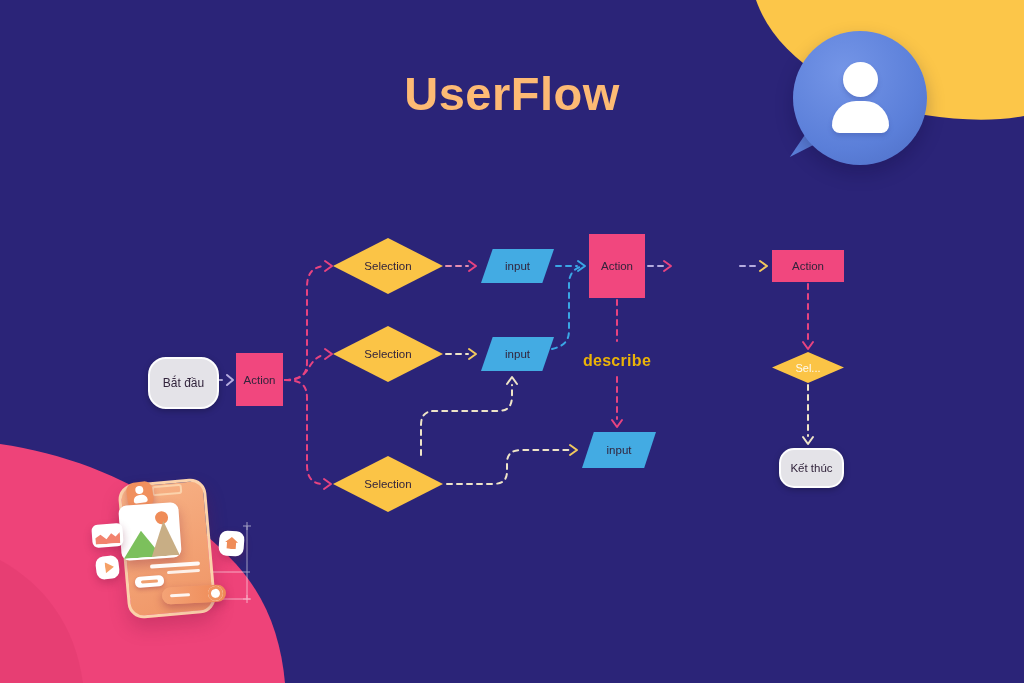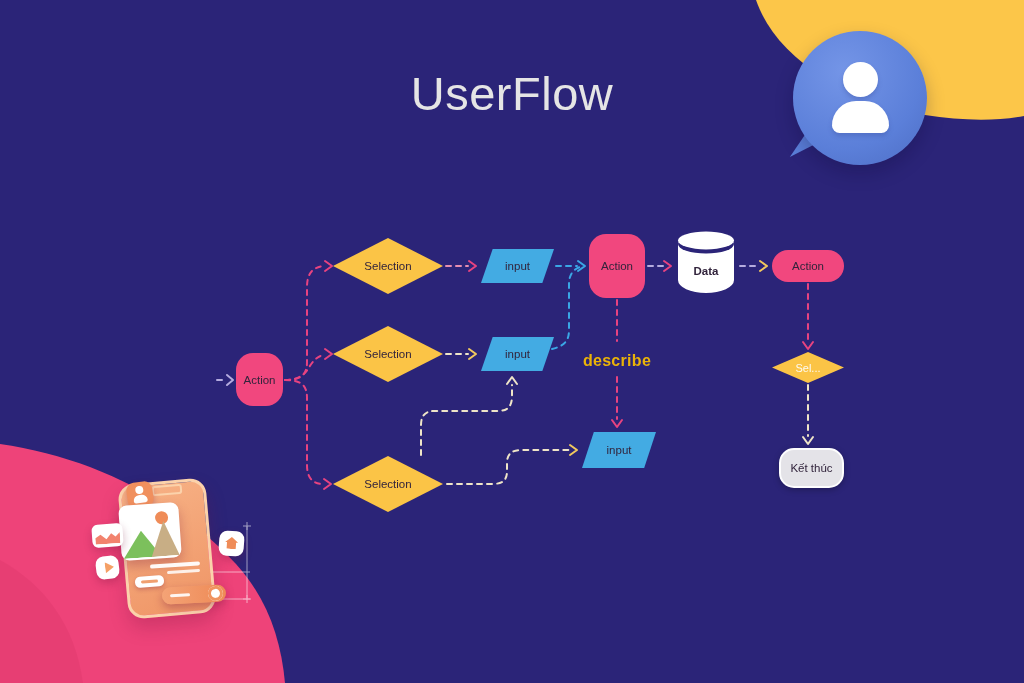--- a/index.html
+++ b/index.html
@@ -6,21 +6,21 @@
   #canvas{
     position:relative;width:1024px;height:683px;overflow:hidden;
     background:var(--background,#2b2478);
     font-family:"Liberation Sans",sans-serif;
   }
   
   .bg-decor{position:absolute;inset:0;width:1024px;height:683px;z-index:0;}
   
   .title{
     position:absolute;left:0;right:0;top:66px;text-align:center;z-index:3;
-    color:#e5e5e5;font-size:47px;font-weight:400;letter-spacing:.5px;
+    color:#fdba74;font-size:47px;font-weight:700;letter-spacing:.5px;
   }
   
   .wires{position:absolute;inset:0;width:1024px;height:683px;z-index:2;}
   .wires path{fill:none;stroke-width:2;stroke-linecap:round;stroke-linejoin:round;}
   .dash{stroke-dasharray:5 5;}
   .ln-lav{stroke:var(--lavender-line,#b5acdf);}
   .ln-pink{stroke:var(--pink-line,#e84380);}
   .ln-pink-soft{stroke:#e78fb1;}
   .ln-cream{stroke:var(--cream-line,#efe5c8);}
   .ln-blue{stroke:var(--blue-line,#3aa7e6);}
@@ -28,21 +28,21 @@
   .hd-pink{stroke:var(--pink-line,#e84380);}
   .hd-yellow{stroke:#f2c95e;}
   .hd-cream{stroke:var(--cream-line,#efe5c8);}
   .hd-blue{stroke:var(--blue-line,#3aa7e6);}
   .hd-lav{stroke:var(--lavender-line,#b5acdf);}
   
   .node{position:absolute;display:flex;align-items:center;justify-content:center;
         z-index:4;color:var(--node-text,#32243c);font-weight:400;text-align:center;}
   .terminator{background:var(--node-gray,#e4e3e8);border:2px solid #fdfdfe;
               border-radius:18px;font-size:12px;box-shadow:0 2px 6px rgba(0,0,0,.25);}
-  .action{background:var(--pink,#f1477e);border-radius:17px;font-size:11.5px;}
+  .action{background:var(--pink,#f1477e);border-radius:0;font-size:11.5px;}
   .diamond{background:var(--yellow,#fbc446);font-size:11.5px;
            clip-path:polygon(50% 0,100% 50%,50% 100%,0 50%);}
   .para{background:var(--blue,#43abe3);font-size:11.5px;
         clip-path:polygon(16% 0,100% 0,84% 100%,0 100%);}
   .describe{
     position:absolute;z-index:4;color:#eab308;font-size:16px;font-weight:600;
     text-align:center;letter-spacing:.3px;
   }
   .cyl{position:absolute;z-index:4;}
   .cyl .lbl{position:absolute;left:0;right:0;top:34px;text-align:center;
@@ -187,20 +187,23 @@
       <path class="dash ln-cream" d="M421,455 V425 C421,415 426,411 434,411 H498 C508,411 512,406 512,396 V385"></path>
       <path class="hd hd-cream" d="M507,384 L512,377 L517,384"></path>
     </g>
 
     <g>
       <path class="dash ln-cream" d="M447,484 H492 C503,484 507,480 507,471 V463 C507,454 512,450 521,450 H569"></path>
       <path class="hd hd-yellow" d="M570,445 L577,450 L570,455"></path>
     </g>
   </svg>
 
+  <div class="node terminator" style="left:148px;top:357px;width:67px;height:48px;">
+    <span>Bắt đầu</span>
+  </div>
 
   <div class="node action" style="left:236px;top:353px;width:47px;height:53px;">
     <span>Action</span>
   </div>
 
   <div class="node diamond" style="left:333px;top:238px;width:110px;height:56px;">
     <span>Selection</span>
   </div>
 
   <div class="node diamond" style="left:333px;top:326px;width:110px;height:56px;">
@@ -220,28 +223,20 @@
   </div>
 
   <div class="node para" style="left:582px;top:432px;width:74px;height:36px;">
     <span>input</span>
   </div>
 
   <div class="node action" style="left:589px;top:234px;width:56px;height:64px;">
     <span>Action</span>
   </div>
 
-  <div class="cyl" style="left:676px;top:231px;width:60px;height:63px;">
-    <svg width="60" height="63" viewBox="0 0 60 63" aria-hidden="true">
-      <path d="M2,11 L2,49 A28,13 0 0 0 58,49 L58,11 Z" fill="#ffffff"></path>
-      <ellipse cx="30" cy="13" rx="28" ry="9.5" fill="#2b2478"></ellipse>
-      <ellipse cx="30" cy="9.5" rx="28" ry="9" fill="#ffffff"></ellipse>
-    </svg>
-    <span class="lbl">Data</span>
-  </div>
 
   <div class="node action" style="left:772px;top:250px;width:72px;height:32px;">
     <span>Action</span>
   </div>
 
   <div class="node diamond" style="left:772px;top:352px;width:72px;height:31px;color:#fdfaf2;font-size:11px;">
     <span>Sel...</span>
   </div>
 
   <div class="node terminator" style="left:779px;top:448px;width:61px;height:36px;border-radius:15px;font-size:11.5px;text-align:center;">

